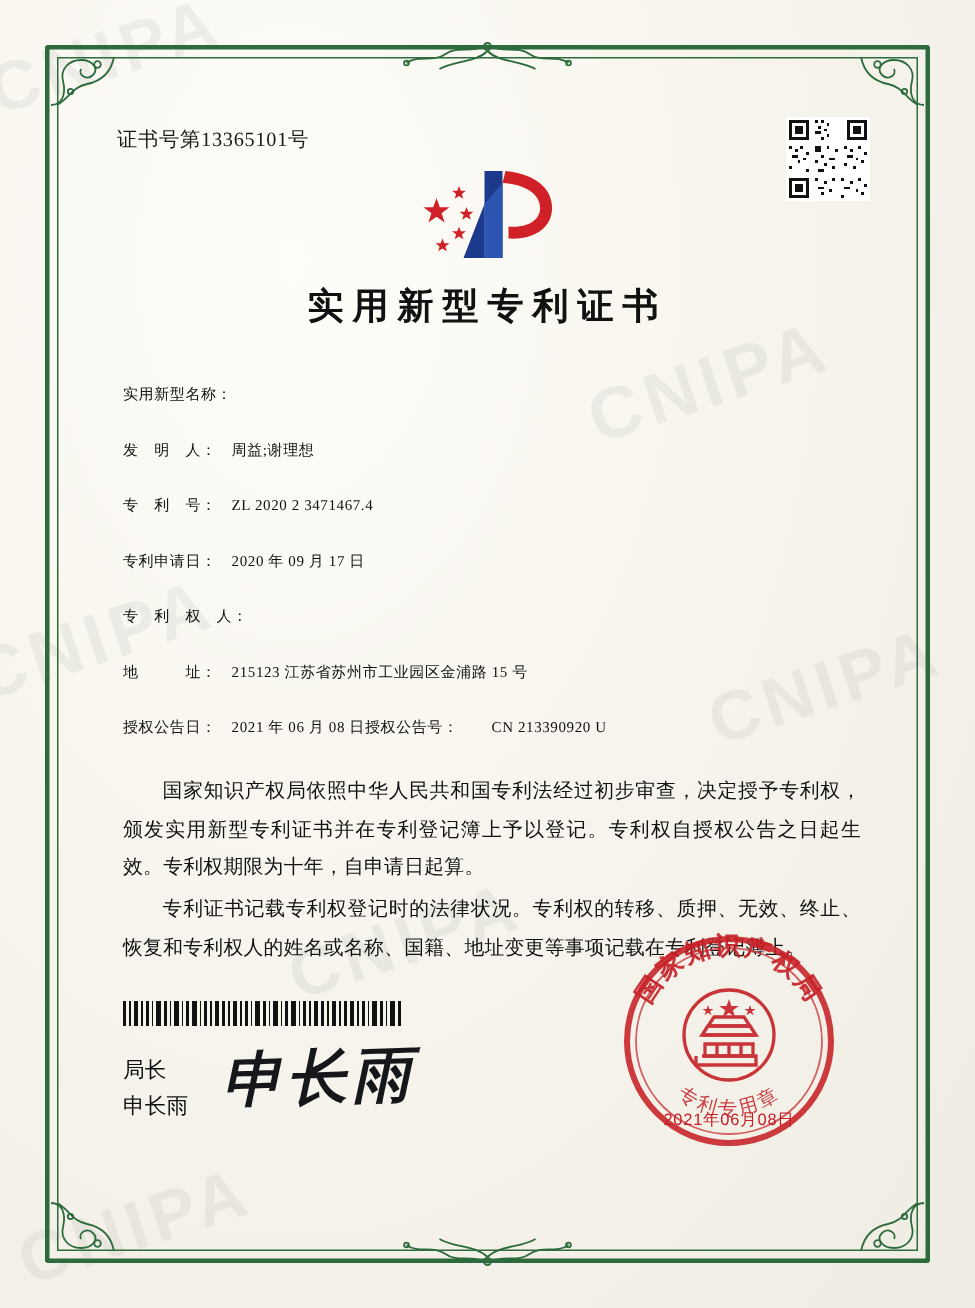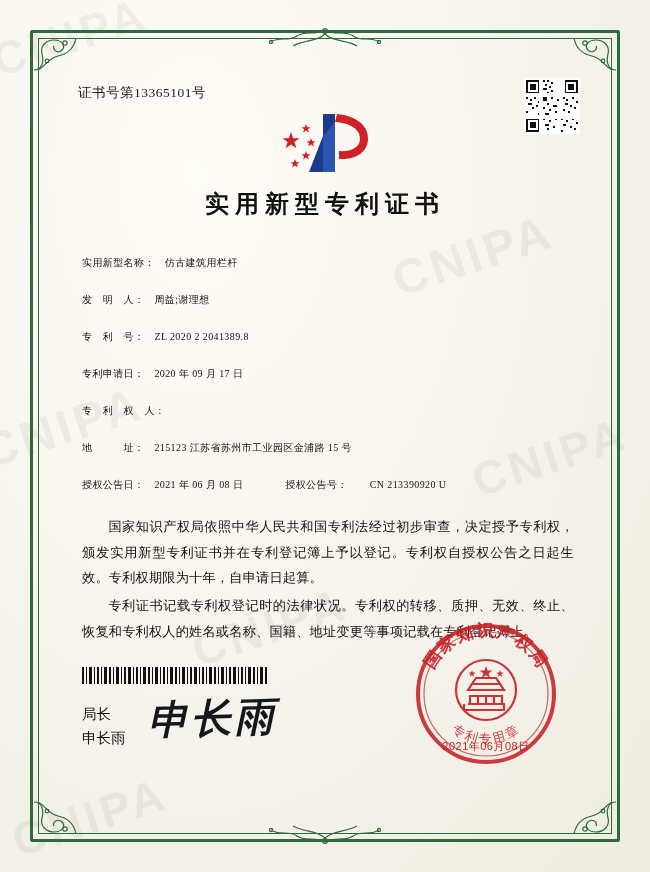--- a/index.html
+++ b/index.html
@@ -129,21 +129,20 @@
   .field-label {
     white-space: pre;
     flex: 0 0 auto;
   }
   .field-value {
     margin-left: 10px;
     flex: 1 1 auto;
   }
   .field-row.two .field-value { flex: 0 0 auto; text-align: center; }
   .field-label2 {
-    margin-left: 42px;
     white-space: pre;
   }
   .field-value2 { margin-left: 22px; }
 
   .para {
     margin-top: 6px;
     padding-left: 22px;
     padding-right: 16px;
     font-size: 13.2px;
     line-height: 1.95;
@@ -379,29 +378,28 @@
           <polygon points="30,49 31.2,52.2 34.6,52.2 31.9,54.3 32.9,57.5 30,55.6 27.1,57.5 28.1,54.3 25.4,52.2 28.8,52.2"></polygon>
         </g>
       </svg>
     </div>
 
     <div class="doc-title">实用新型专利证书</div>
 
     <div class="fields">
       <div class="field-row">
         <span class="field-label">实用新型名称：</span>
-        <span class="field-value">仿古建筑用栏杆</span>
       </div>
       <div class="field-row">
         <span class="field-label">发　明　人：</span>
         <span class="field-value">周益;谢理想</span>
       </div>
       <div class="field-row">
         <span class="field-label">专　利　号：</span>
-        <span class="field-value">ZL 2020 2 2041389.8</span>
+        <span class="field-value">ZL 2020 2 3471467.4</span>
       </div>
       <div class="field-row">
         <span class="field-label">专利申请日：</span>
         <span class="field-value">2020 年 09 月 17 日</span>
       </div>
       <div class="field-row">
         <span class="field-label">专　利　权　人：</span>
       </div>
       <div class="field-row">
         <span class="field-label">地　　　址：</span>

